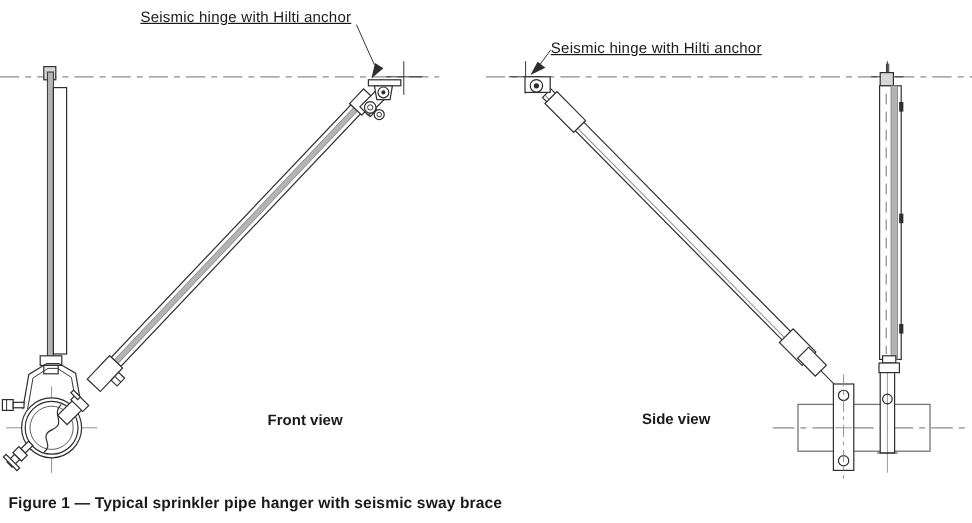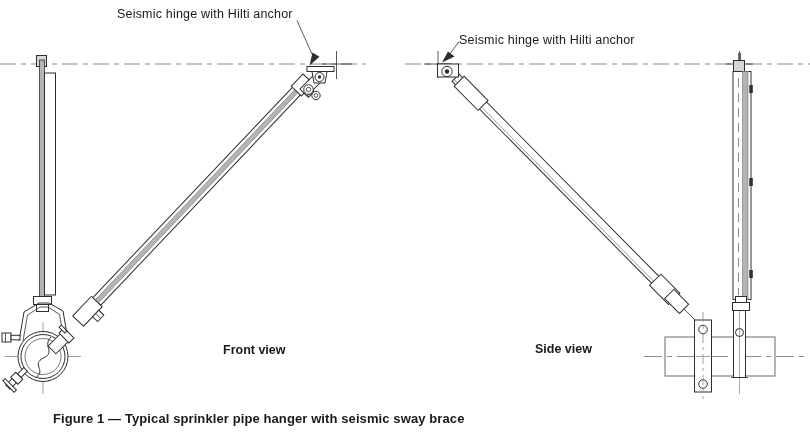--- a/index.html
+++ b/index.html
@@ -3,21 +3,21 @@
 <meta charset="utf-8">
 <style>
   :root{
     --line:#2e2e2e; --line-light:#777777; --centerline:#8c8c8c;
     --rod-fill:#b4b4b4; --anchor-fill:#d6d6d6; --background:#ffffff; --text:#1a1a1a;
   }
   html,body{margin:0;padding:0;}
   body{background:#fff;font-family:"Liberation Sans",sans-serif;}
   .canvas{position:relative;width:810px;height:436px;background:var(--background);overflow:hidden;}
   .canvas svg{position:absolute;left:0;top:0;}
-  .ann{position:absolute;font-size:12.5px;color:var(--text);white-space:nowrap;letter-spacing:.2px;}
+  .ann{position:absolute;font-size:12.5px;color:var(--text);white-space:nowrap;letter-spacing:.2px;text-decoration:underline;}
   .viewlabel{position:absolute;font-size:12.5px;font-weight:bold;color:var(--text);white-space:nowrap;}
   .caption{position:absolute;font-size:13px;font-weight:bold;color:var(--text);white-space:nowrap;letter-spacing:.1px;}
   
   .ln{stroke:var(--line);stroke-width:1;fill:none;}
   .thin{stroke-width:.8;}
   .lnf{stroke:var(--line);stroke-width:1;fill:#fff;}
   .anch{stroke:var(--line);stroke-width:1;fill:var(--anchor-fill);}
   .gray{fill:var(--rod-fill);stroke:var(--line-light);stroke-width:.6;}
   .grayr{fill:var(--rod-fill);stroke:var(--line);stroke-width:.8;}
   .cl{stroke:var(--centerline);stroke-width:1.1;fill:none;}
@@ -161,14 +161,14 @@
   </svg>
 
   <div class="ann" style="left:117px;top:7px;">Seismic hinge with Hilti anchor</div>
 
   <div class="ann" style="left:459px;top:33px;">Seismic hinge with Hilti anchor</div>
 
   <div class="viewlabel" style="left:183px;top:343px;padding-left:40px;">Front view</div>
 
   <div class="viewlabel" style="left:535px;top:342px;text-align:right;">Side view</div>
 
-  <div class="caption" style="left:7px;top:411px;margin-left:46px;">Figure 1 — Typical sprinkler pipe hanger with seismic sway brace</div>
+  <div class="caption" style="left:7px;top:411px;">Figure 1 — Typical sprinkler pipe hanger with seismic sway brace</div>
 </div>
 
 </body></html>

